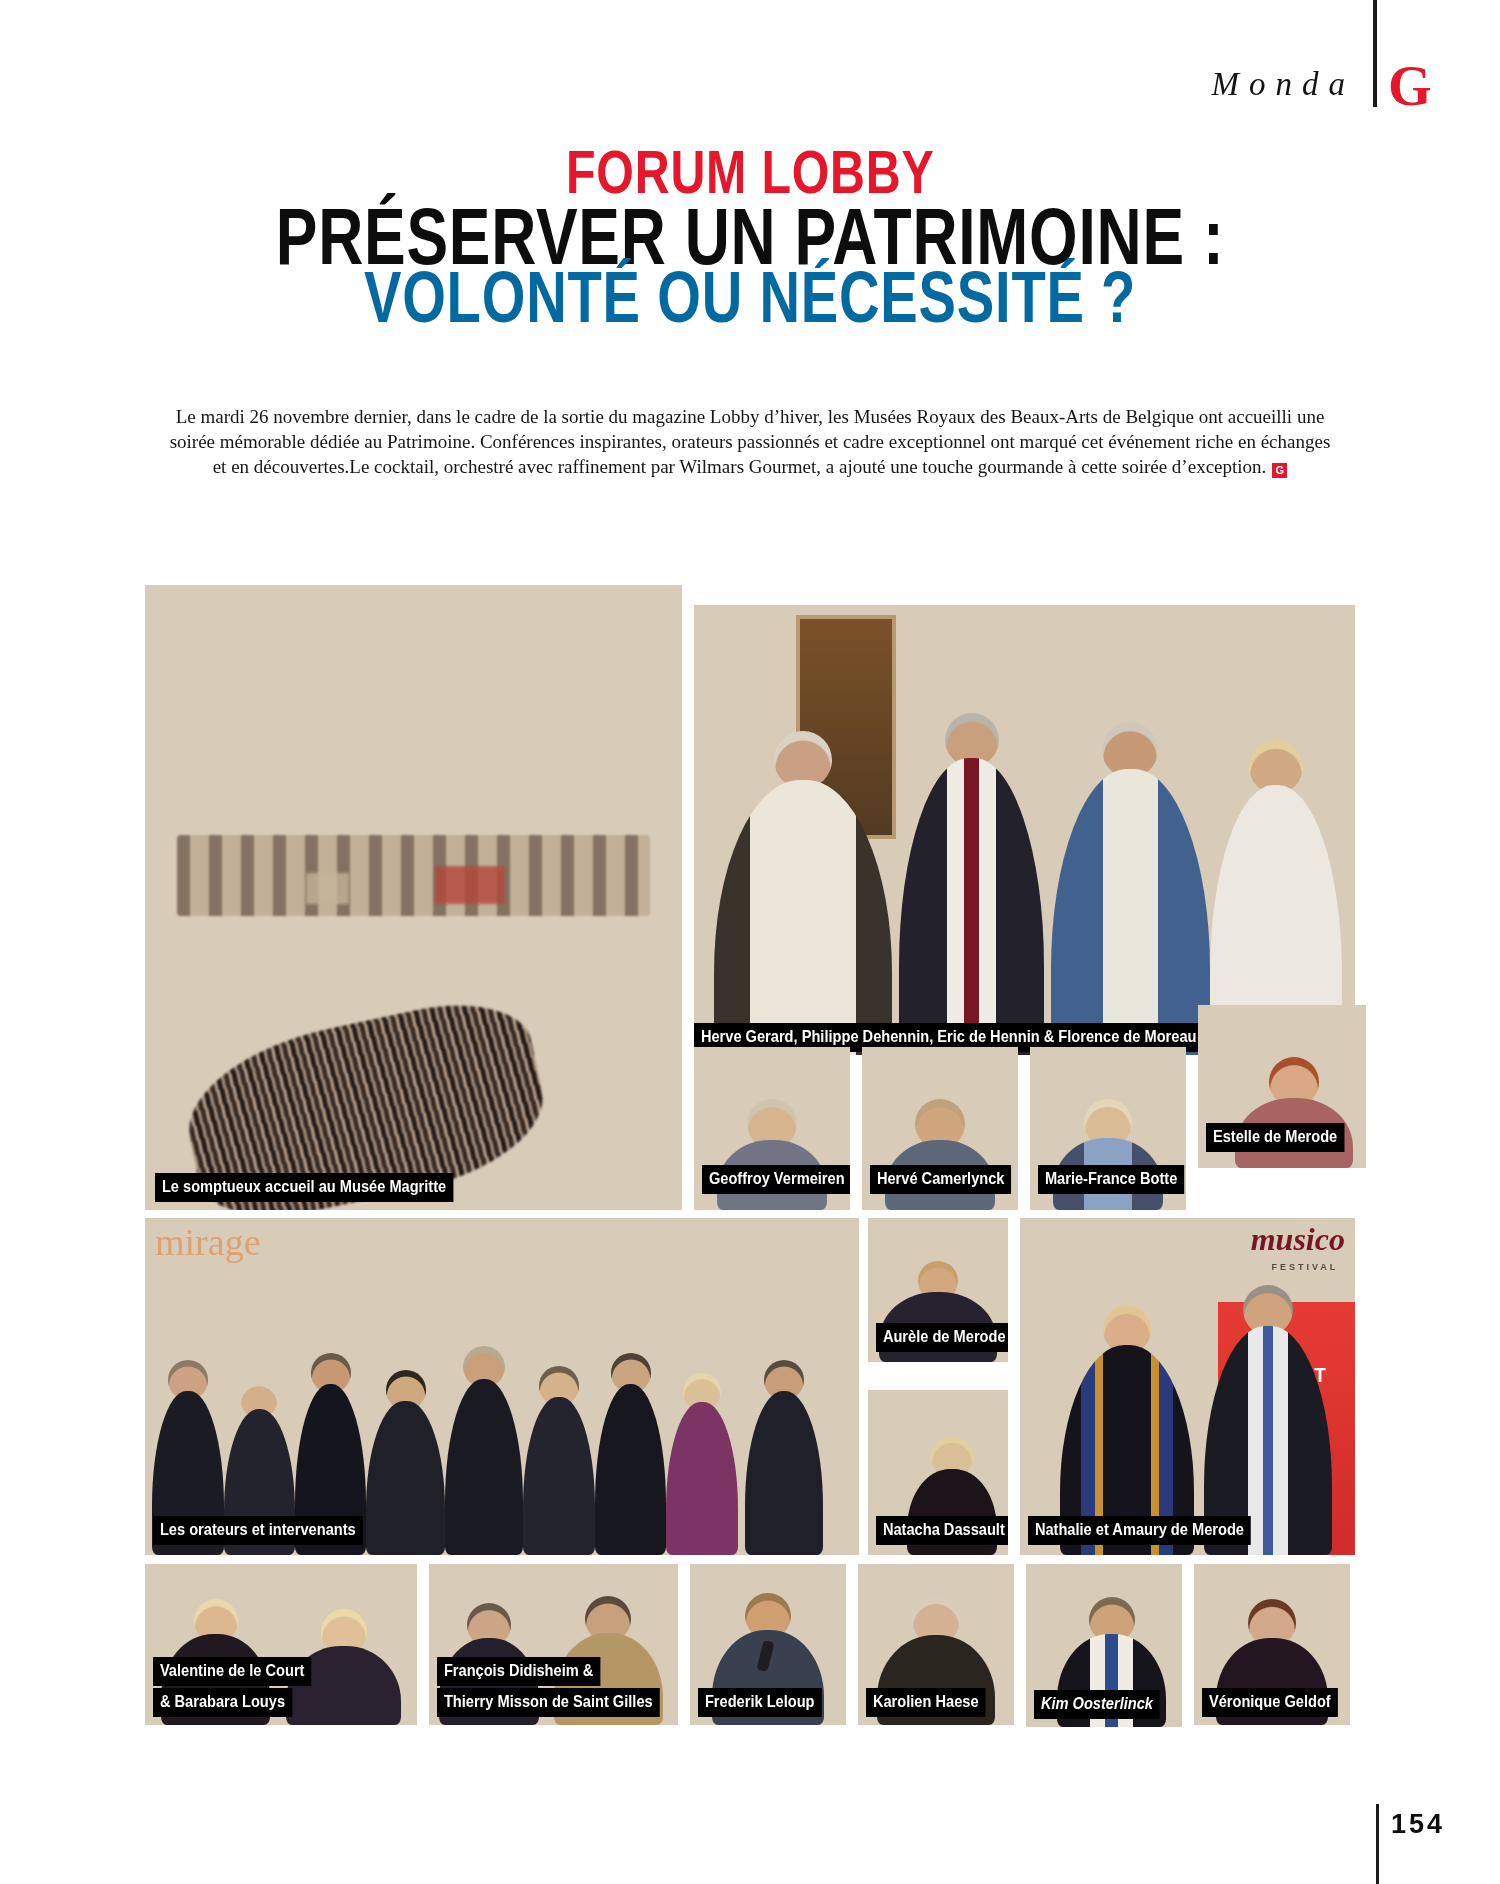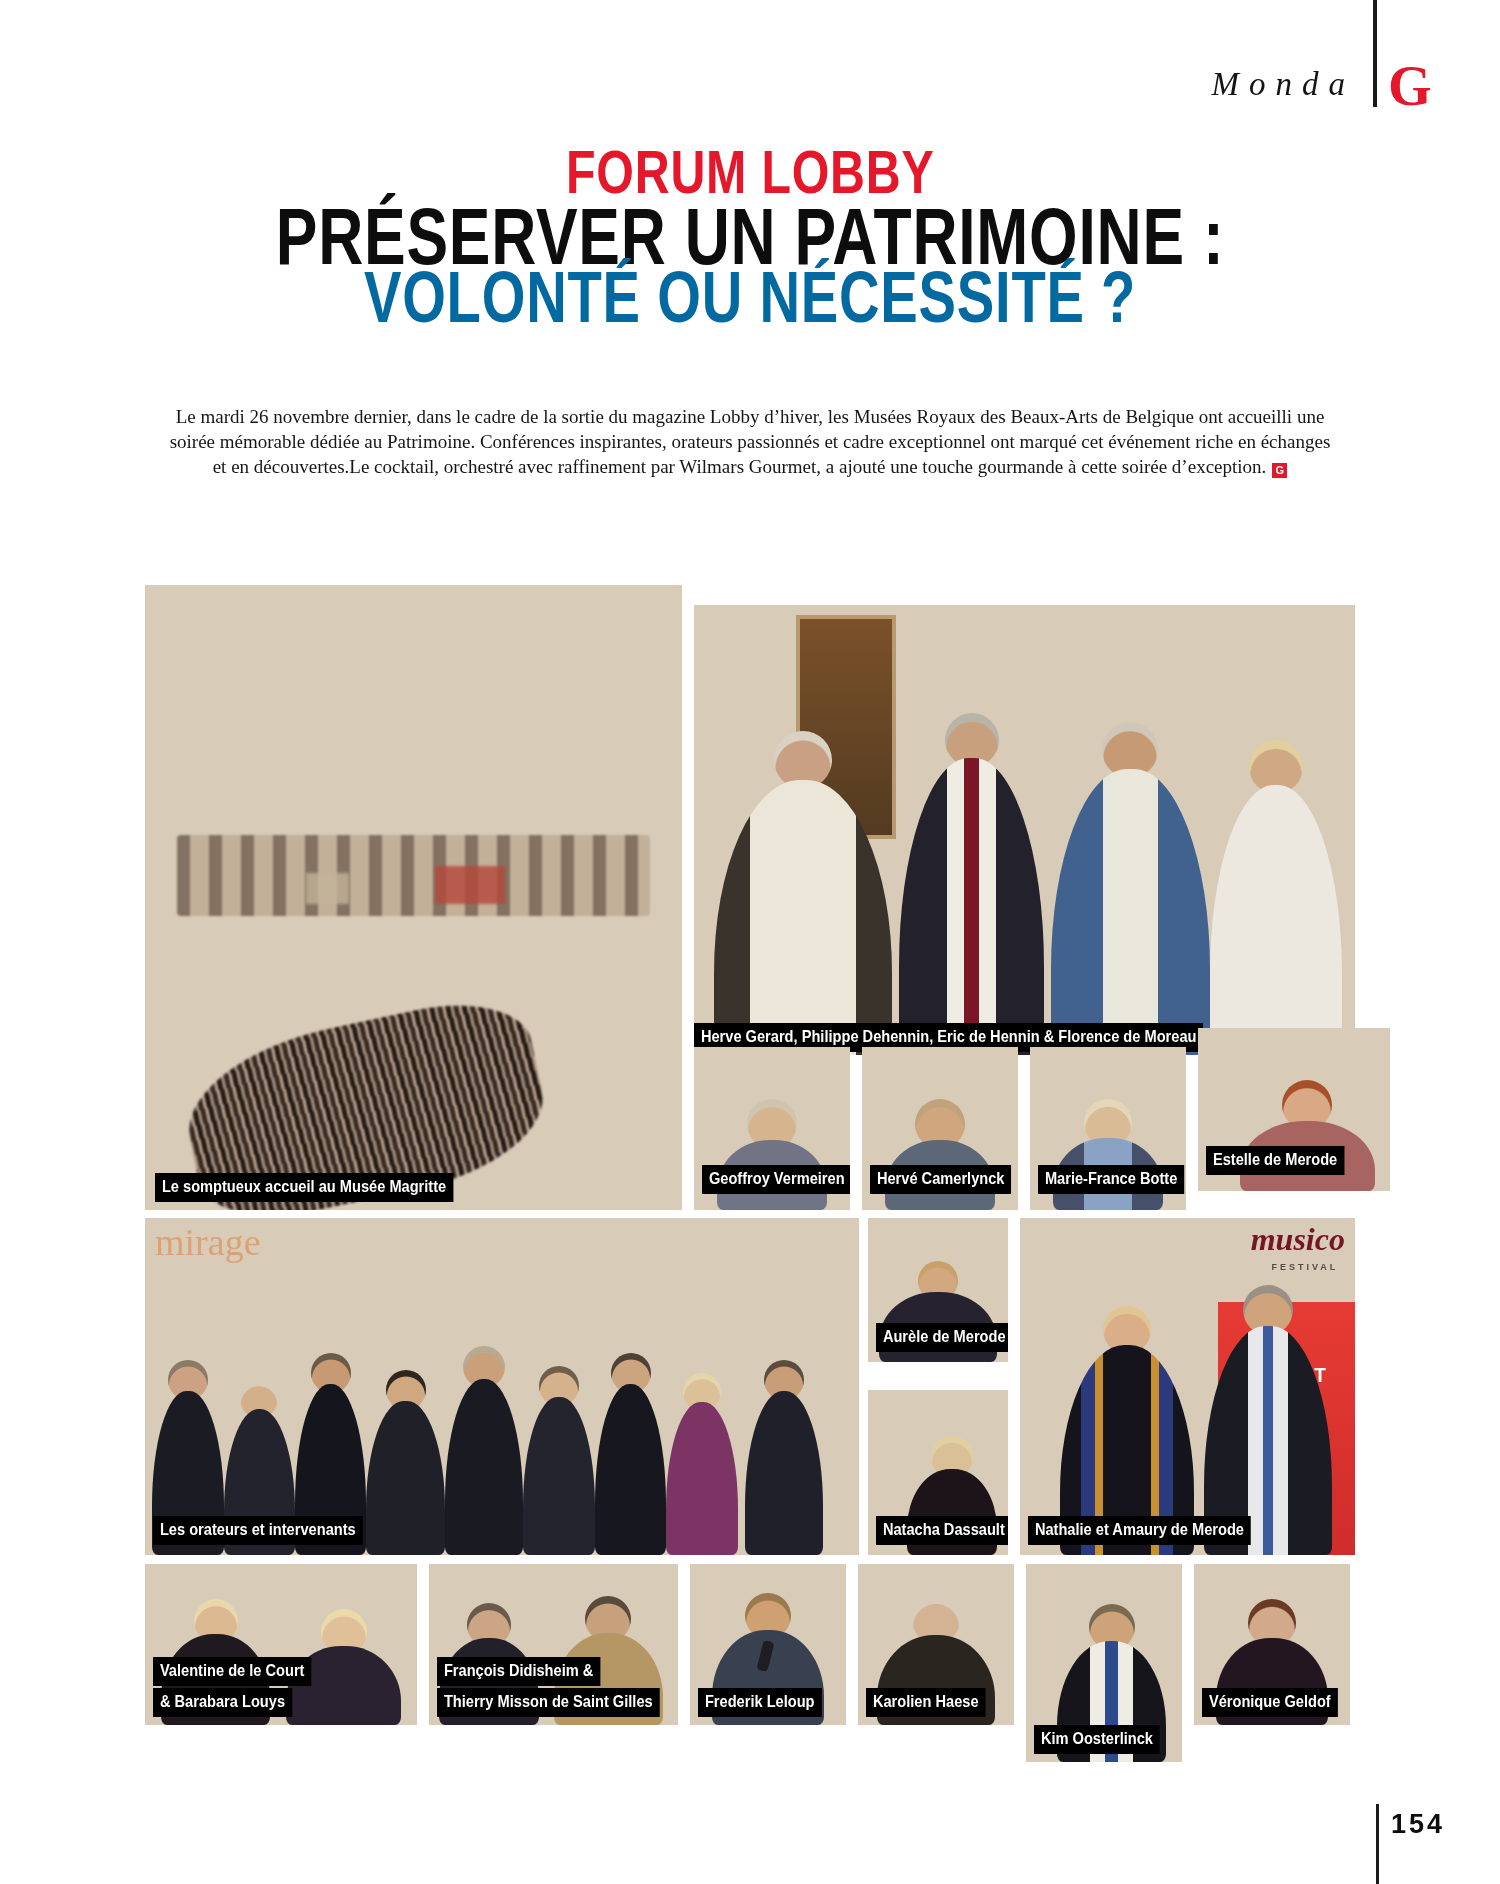--- a/index.html
+++ b/index.html
@@ -139,21 +139,21 @@
       </div>
     <figcaption class="cap" style="left:8px;bottom:16px;">Hervé Camerlynck</figcaption>
   </figure>
   <figure class="photo ph-h3" style="left:1030px;top:1047px;width:156px;height:163px;">
     <div class="p" style="left:15%;width:70%;height:68%;">
         <i class="hd" style="width:48px;height:48px;background:radial-gradient(circle at 50% 64%,#d9bb96 57%,#e4d6b6 60%);"></i>
         <i class="bd" style="background:linear-gradient(90deg,#46506a 0 28%,#8aa2c4 28% 72%,#46506a 72%);"></i>
       </div>
     <figcaption class="cap" style="left:8px;bottom:16px;">Marie-France Botte</figcaption>
   </figure>
-  <figure class="photo ph-h4" style="left:1198px;top:1028px;width:168px;height:163px;padding-left:24px;">
+  <figure class="photo ph-h4" style="left:1198px;top:1005px;width:168px;height:163px;">
     <div class="p" style="left:22%;width:70%;height:68%;">
         <i class="hd" style="width:50px;height:50px;background:radial-gradient(circle at 50% 64%,#d9a986 57%,#a8502a 60%);"></i>
         <i class="bd" style="background:#a86460;"></i>
       </div>
     <figcaption class="cap" style="left:8px;bottom:16px;">Estelle de Merode</figcaption>
   </figure>
 
   <figure class="photo ph-speakers" style="left:145px;top:1218px;width:714px;height:337px;">
     <div class="spk-script">mirage</div>
     <div class="p" style="left:1%;width:10%;height:58%;">
@@ -259,21 +259,21 @@
     <i class="mic"></i>
     <figcaption class="cap" style="left:8px;bottom:8px;">Frederik Leloup</figcaption>
   </figure>
   <figure class="photo ph-b4" style="left:858px;top:1564px;width:156px;height:161px;">
     <div class="p" style="left:12%;width:76%;height:80%;">
         <i class="hd" style="width:48px;height:48px;background:radial-gradient(circle at 50% 64%,#d4b394 57%,#d8cdbc 60%);"></i>
         <i class="bd" style="background:#2b2520;"></i>
       </div>
     <figcaption class="cap" style="left:8px;bottom:8px;">Karolien Haese</figcaption>
   </figure>
-  <figure class="photo ph-b5" style="left:1026px;top:1564px;width:156px;height:198px;">
+  <figure class="photo ph-b5" style="left:1026px;top:1564px;width:156px;height:163px;font-style:italic;">
     <div class="p" style="left:20%;width:70%;height:80%;">
         <i class="hd" style="width:46px;height:46px;background:radial-gradient(circle at 50% 64%,#cfa379 57%,#7a6a52 60%);"></i>
         <i class="bd" style="background:linear-gradient(90deg,#17151c 0 30%,#efece4 30% 44%,#2c4a8c 44% 56%,#efece4 56% 70%,#17151c 70%);"></i>
       </div>
     <figcaption class="cap" style="left:8px;bottom:8px;">Kim Oosterlinck</figcaption>
   </figure>
   <figure class="photo ph-b6" style="left:1194px;top:1564px;width:156px;height:161px;">
     <div class="p" style="left:14%;width:72%;height:78%;">
         <i class="hd" style="width:48px;height:48px;background:radial-gradient(circle at 50% 64%,#d2a98a 57%,#6b3a24 60%);"></i>
         <i class="bd" style="background:#241620;"></i>

